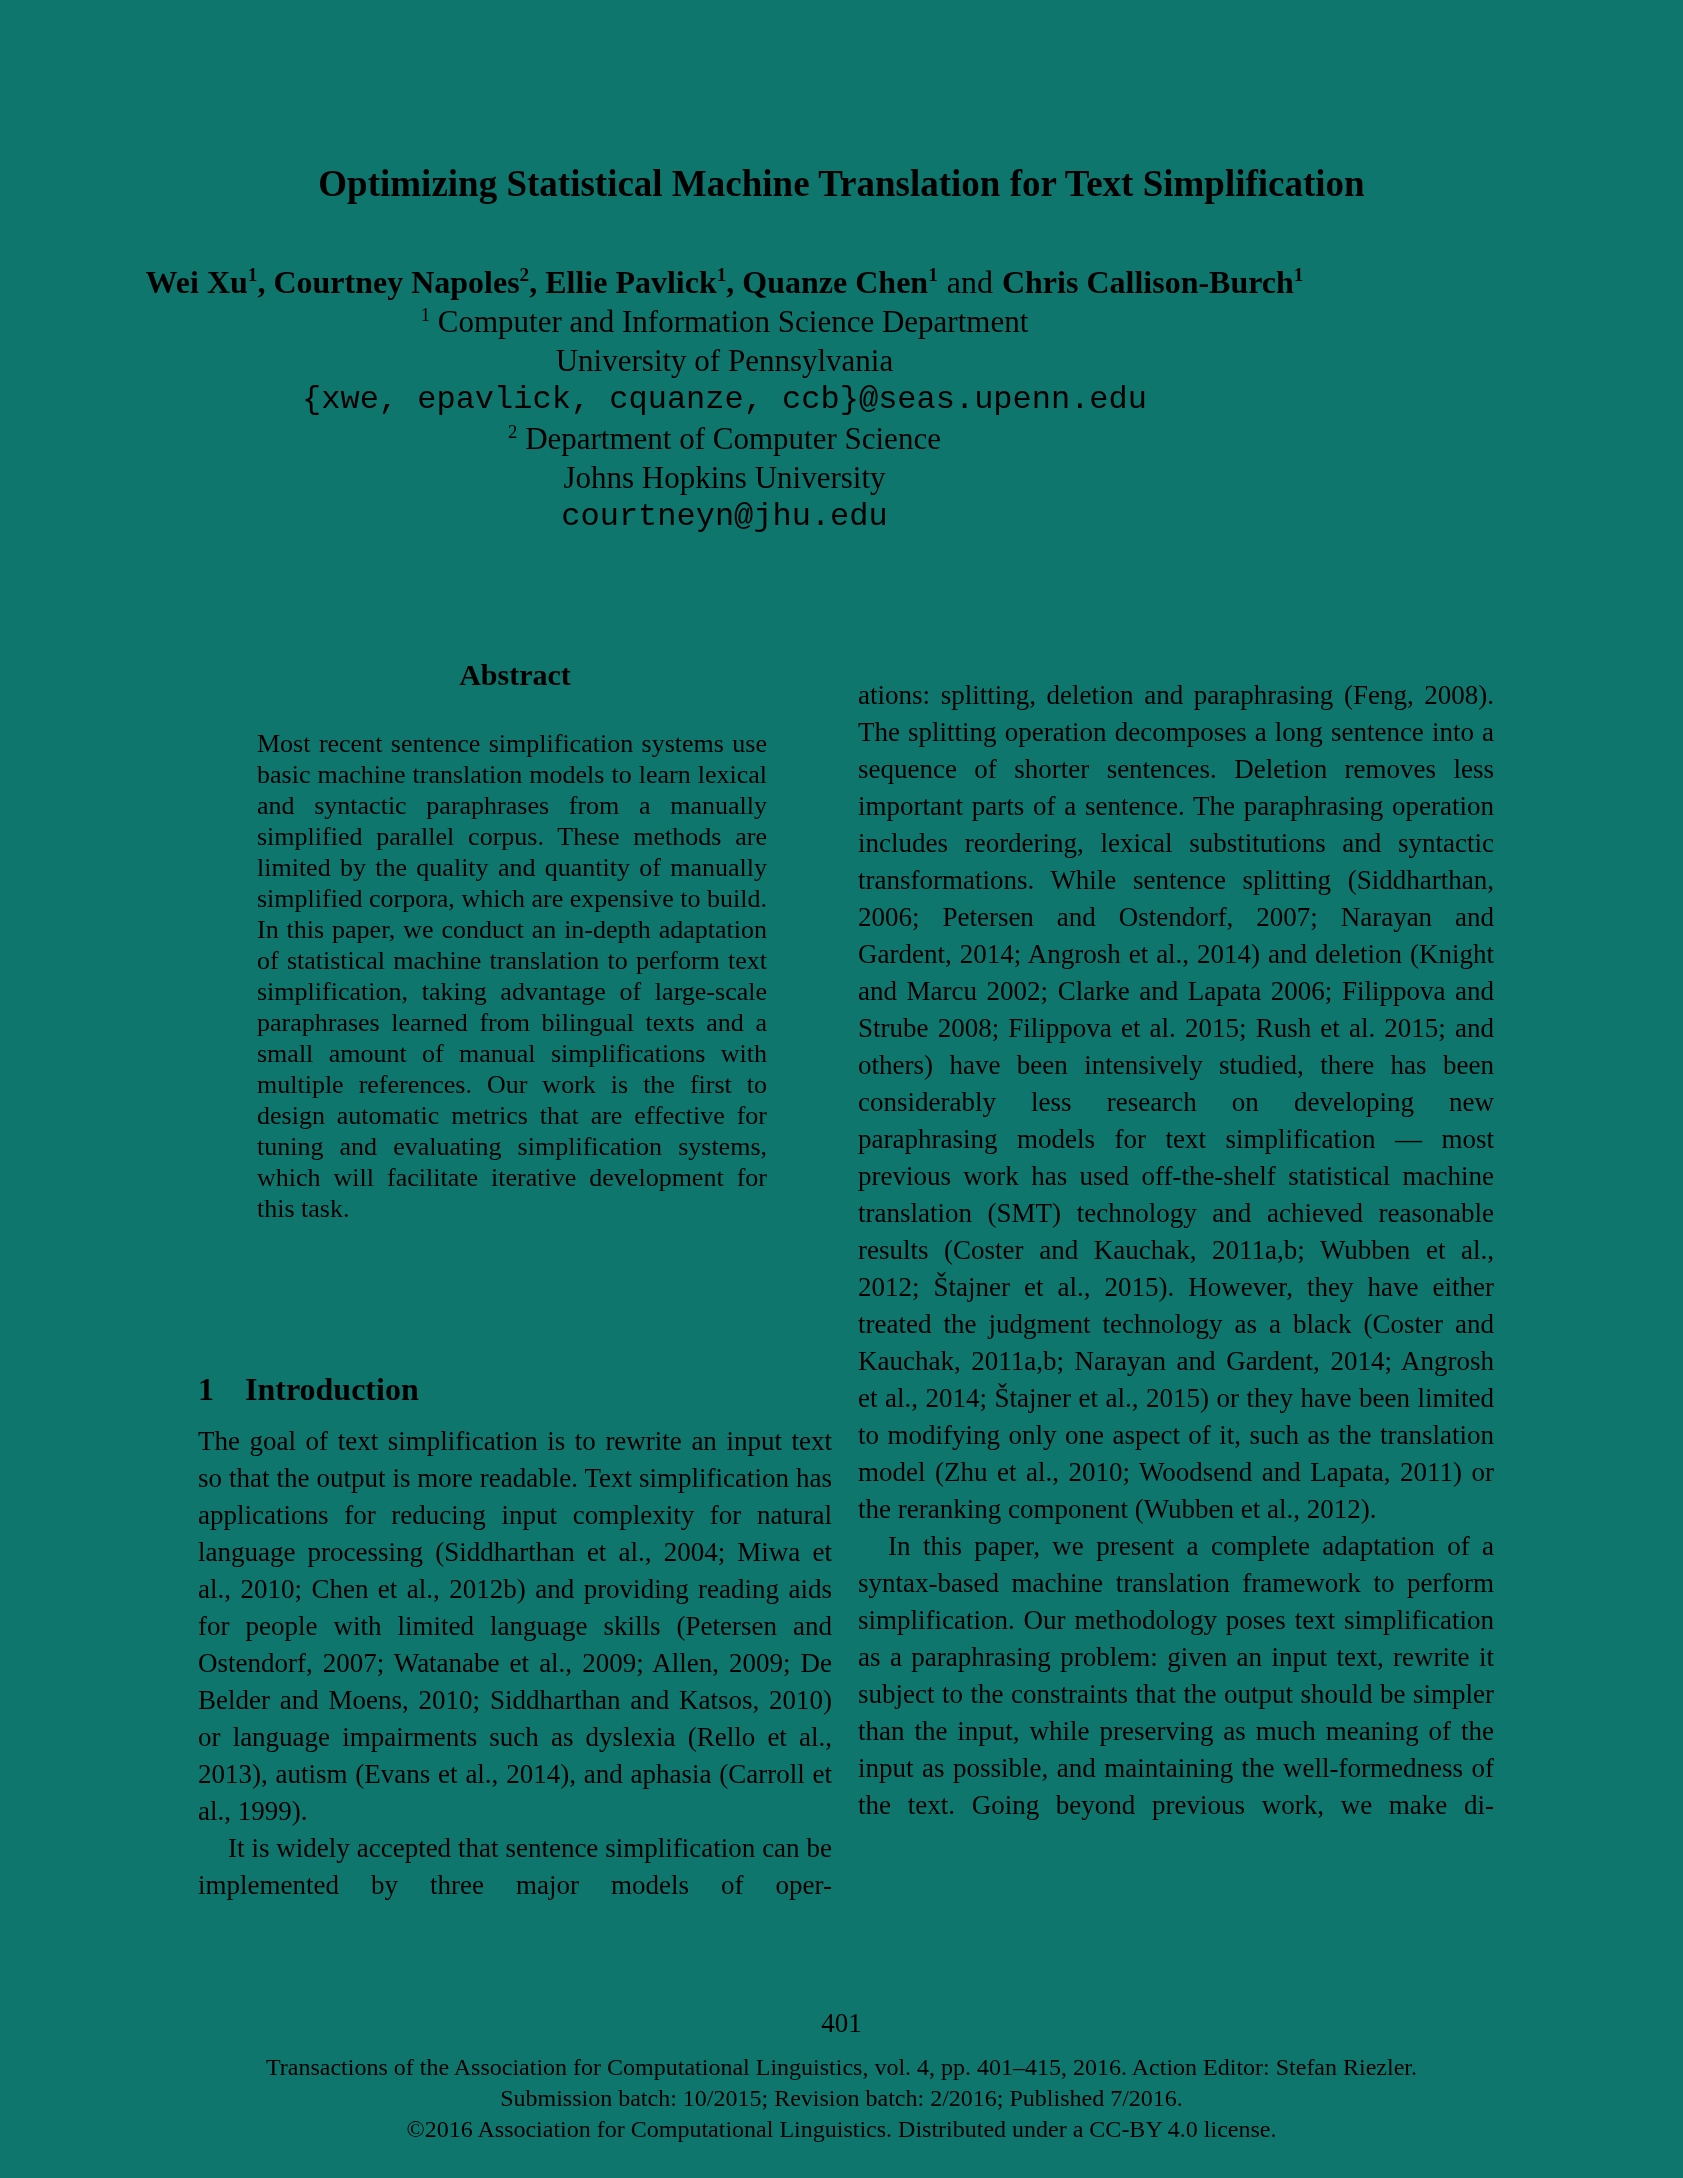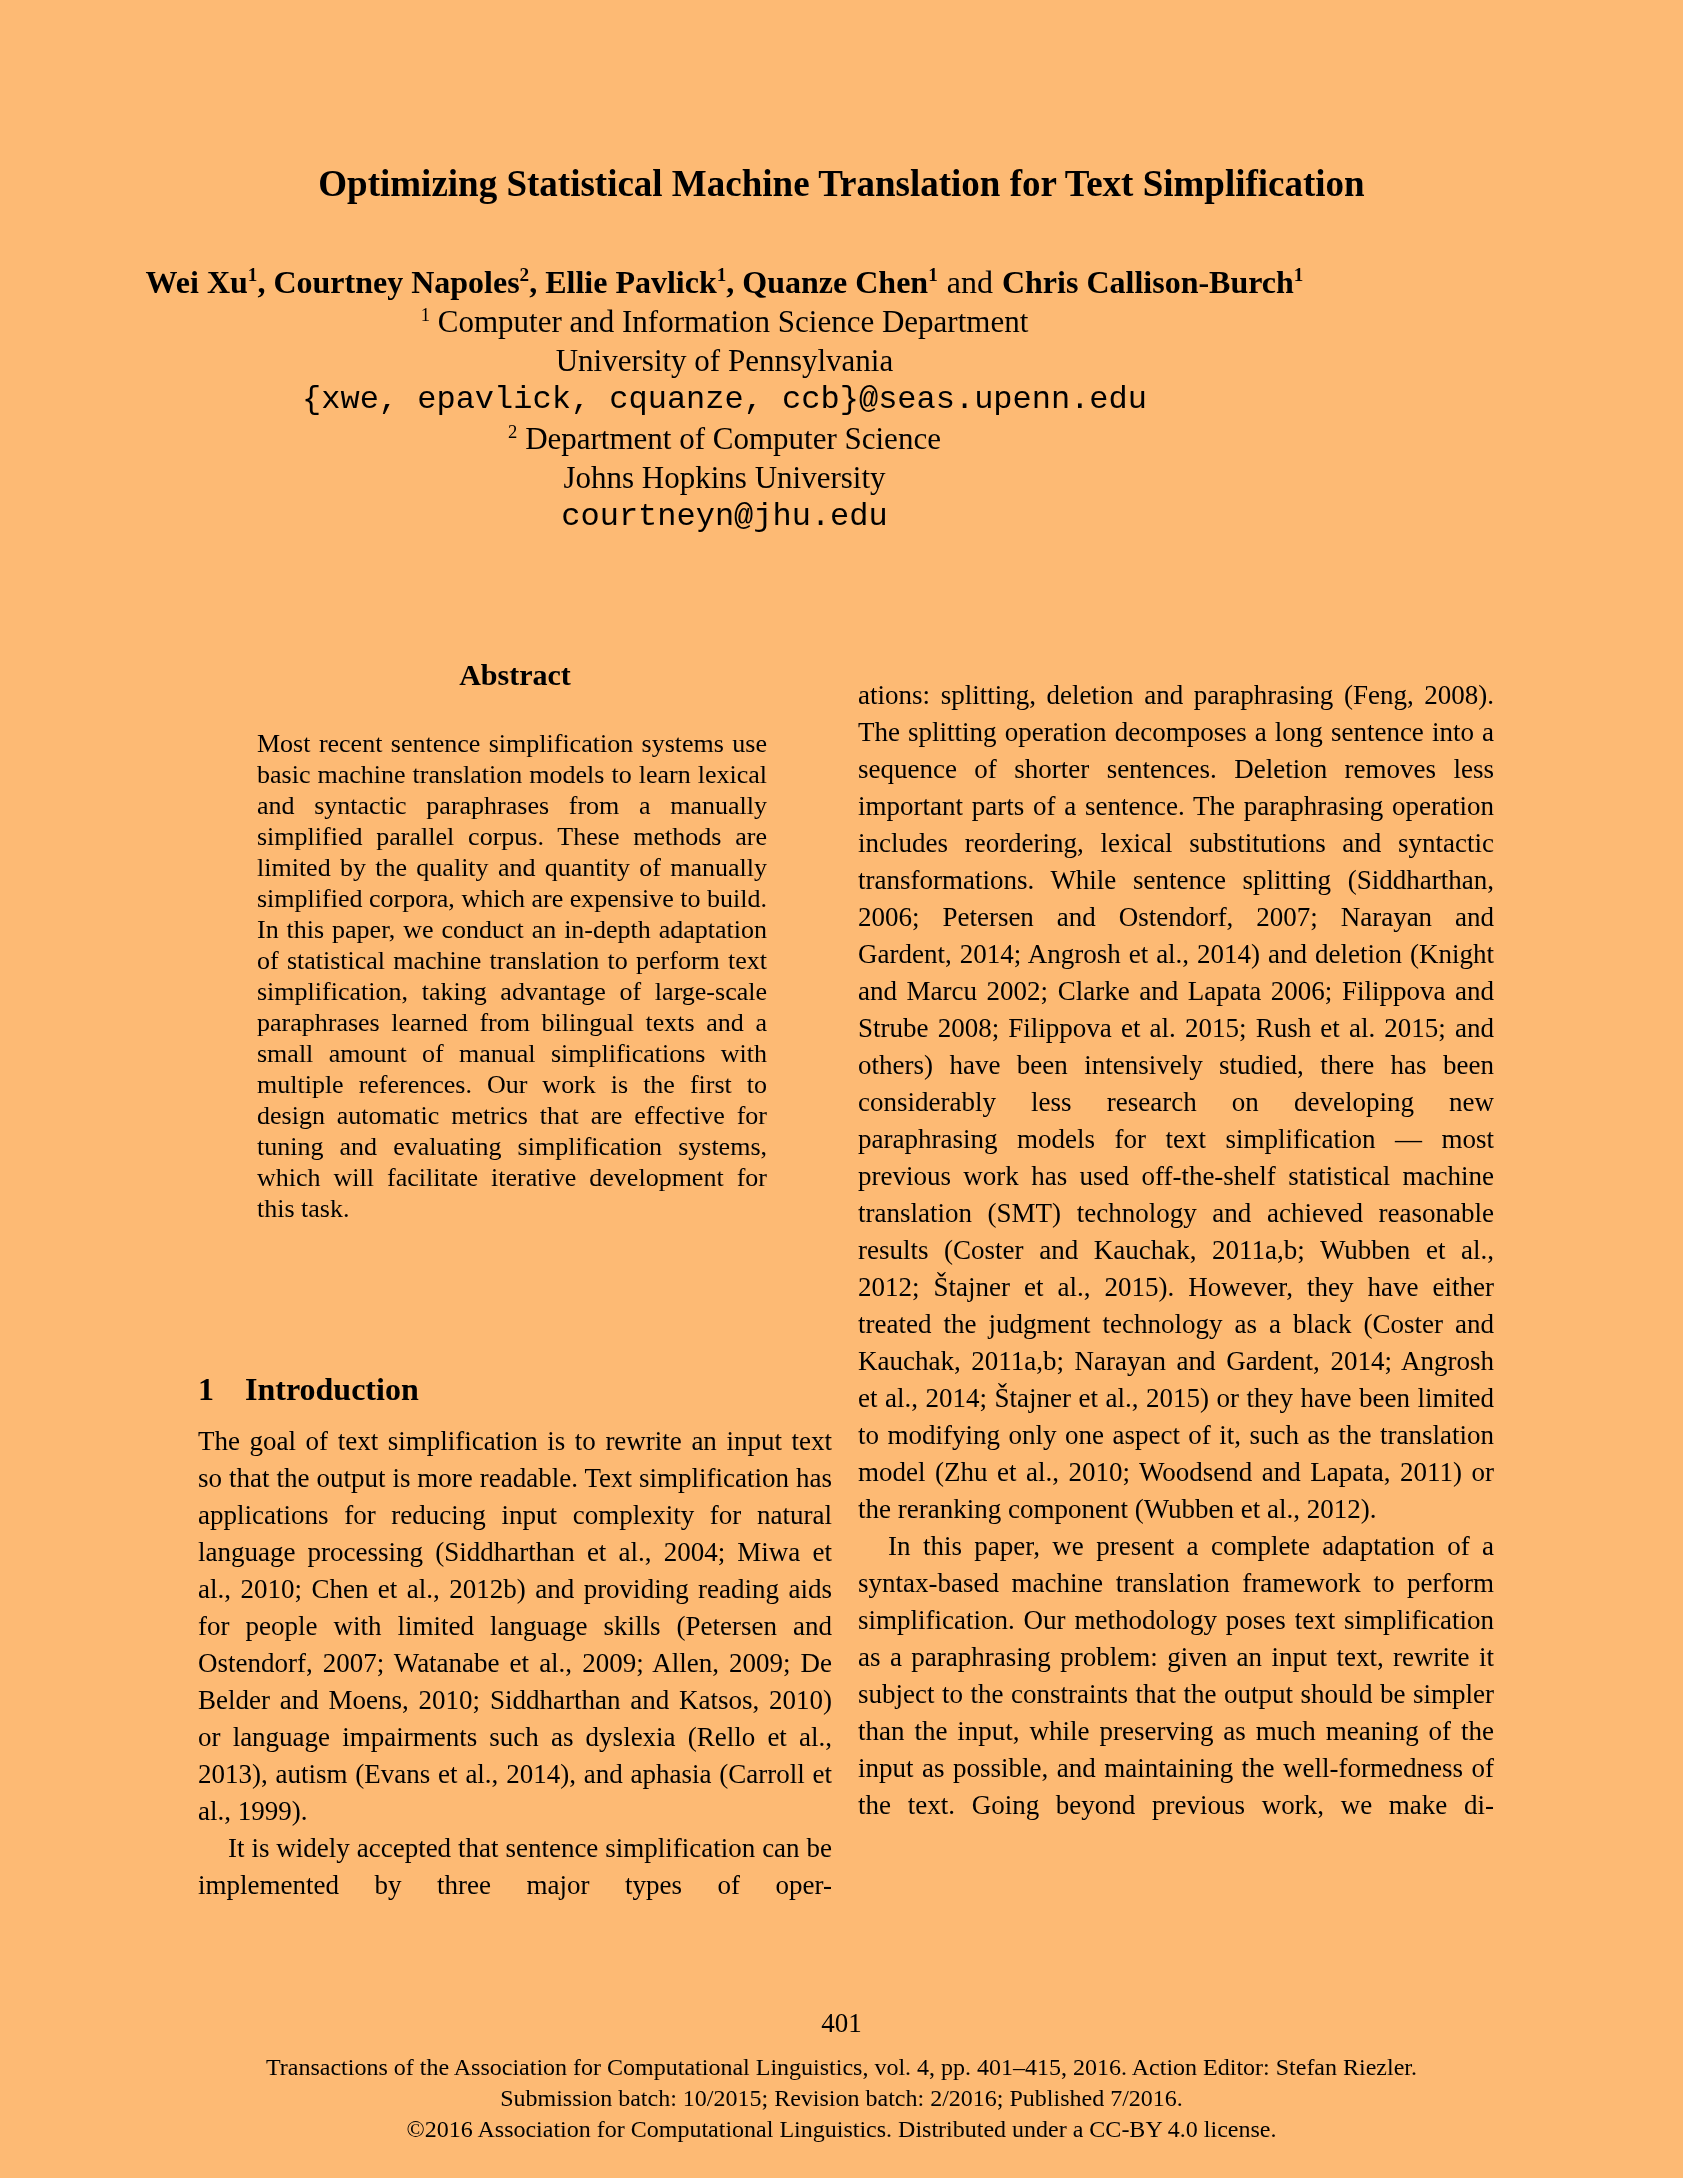--- a/index.html
+++ b/index.html
@@ -1,20 +1,20 @@
 <!DOCTYPE html>
 <html><head>
 <meta charset="utf-8">
 <style>
   html, body { margin: 0; padding: 0; background: #ffffff; }
   .page {
     position: relative;
     width: 1683px;
     height: 2178px;
-    background: #fdba74;
+    background: #0f766e;
     color: #000000;
     font-family: "Liberation Serif", "DejaVu Serif", serif;
     overflow: hidden;
   }
   .paper-title {
     position: absolute;
     top: 164px; left: 0; width: 1683px;
     text-align: center;
     font-size: 37px;
     font-weight: bold;
@@ -114,21 +114,21 @@
   <div class="abstract-block">
     <div class="abstract-heading">Abstract</div>
     <p class="abstract-text">Most recent sentence simplification systems use basic machine translation models to learn lexical and syntactic paraphrases from a manually simplified parallel corpus. These methods are limited by the quality and quantity of manually simplified corpora, which are expensive to build. In this paper, we conduct an in-depth adaptation of statistical machine translation to perform text simplification, taking advantage of large-scale paraphrases learned from bilingual texts and a small amount of manual simplifications with multiple references. Our work is the first to design automatic metrics that are effective for tuning and evaluating simplification systems, which will facilitate iterative development for this task.</p>
   </div>
 
   <div class="intro-block">
     <div class="section-heading">
       <span class="section-number">1</span><span>Introduction</span>
     </div>
     <p class="body-par">The goal of text simplification is to rewrite an input text so that the output is more readable. Text simplification has applications for reducing input complexity for natural language processing (Siddharthan et al., 2004; Miwa et al., 2010; Chen et al., 2012b) and providing reading aids for people with limited language skills (Petersen and Ostendorf, 2007; Watanabe et al., 2009; Allen, 2009; De Belder and Moens, 2010; Siddharthan and Katsos, 2010) or language impairments such as dyslexia (Rello et al., 2013), autism (Evans et al., 2014), and aphasia (Carroll et al., 1999).</p>
-    <p class="body-par indent justify-last">It is widely accepted that sentence simplification can be implemented by three major types of oper-</p>
+    <p class="body-par indent justify-last">It is widely accepted that sentence simplification can be implemented by three major models of oper-</p>
   </div>
 
   <div class="right-col">
     <p class="body-par"><span>ations: </span><span class="it">splitting</span><span>, </span><span class="it">deletion</span><span> and </span><span class="it">paraphrasing</span><span> (Feng, 2008). The splitting operation decomposes a long sentence into a sequence of shorter sentences. Deletion removes less important parts of a sentence. The paraphrasing operation includes reordering, lexical substitutions and syntactic transformations. While sentence splitting (Siddharthan, 2006; Petersen and Ostendorf, 2007; Narayan and Gardent, 2014; Angrosh et al., 2014) and deletion (Knight and Marcu 2002; Clarke and Lapata 2006; Filippova and Strube 2008; Filippova et al. 2015; Rush et al. 2015; and others) have been intensively studied, there has been considerably </span><span class="it">less</span><span> research on developing new paraphrasing models for text simplification — most previous work has used off-the-shelf statistical machine translation (SMT) technology and achieved reasonable results (Coster and Kauchak, 2011a,b; Wubben et al., 2012; Štajner et al., 2015). However, they have either treated the judgment technology as a black (Coster and Kauchak, 2011a,b; Narayan and Gardent, 2014; Angrosh et al., 2014; Štajner et al., 2015) or they have been limited to modifying only one aspect of it, such as the translation model (Zhu et al., 2010; Woodsend and Lapata, 2011) or the reranking component (Wubben et al., 2012).</span></p>
     <p class="body-par indent justify-last">In this paper, we present a complete adaptation of a syntax-based machine translation framework to perform simplification. Our methodology poses text simplification as a paraphrasing problem: given an input text, rewrite it subject to the constraints that the output should be simpler than the input, while preserving as much meaning of the input as possible, and maintaining the well-formedness of the text. Going beyond previous work, we make di-</p>
   </div>
 
   <div class="page-number">401</div>
 
   <div class="footer-block">

